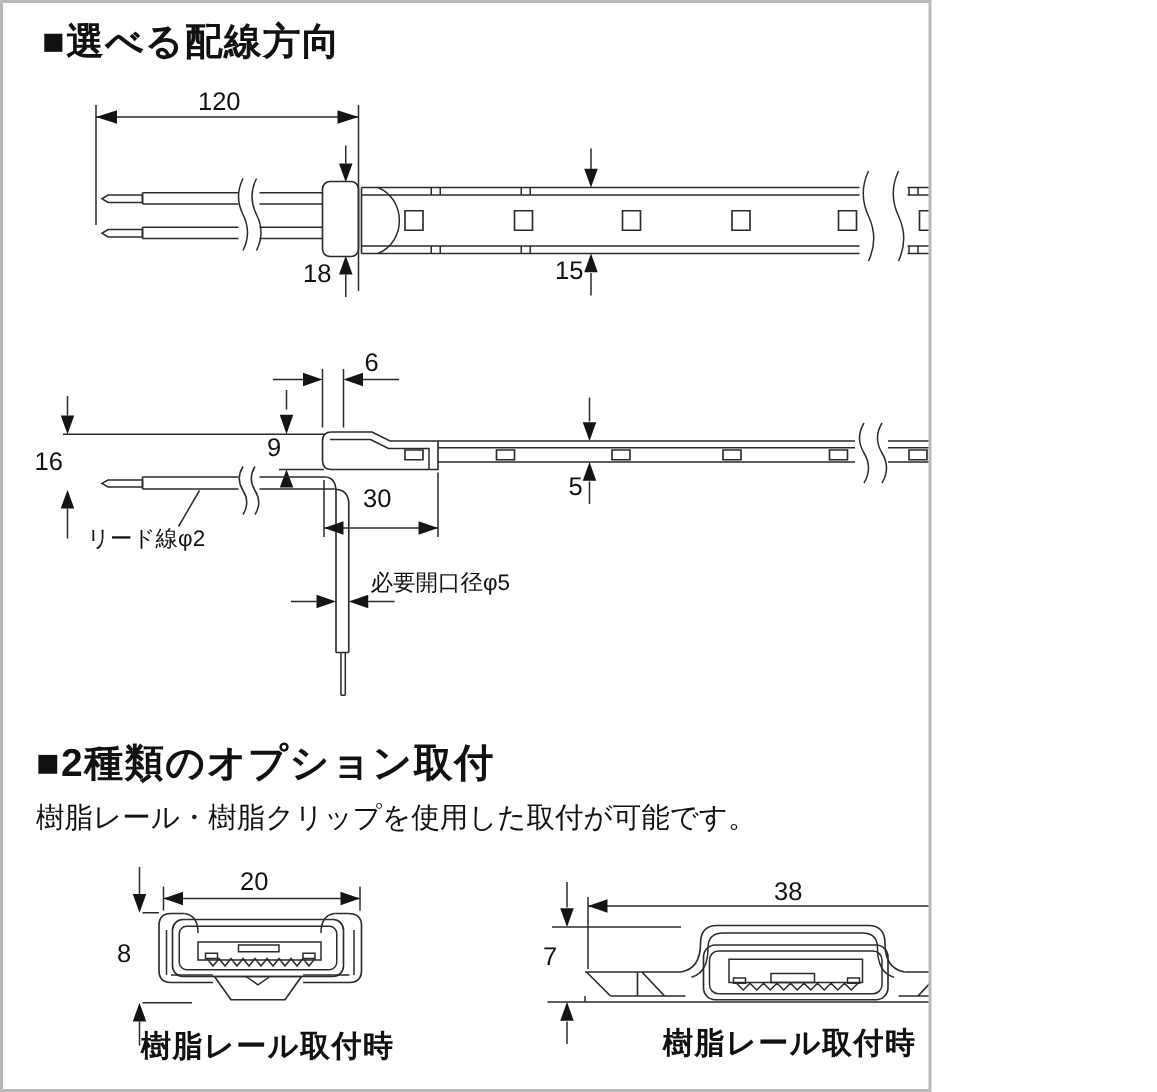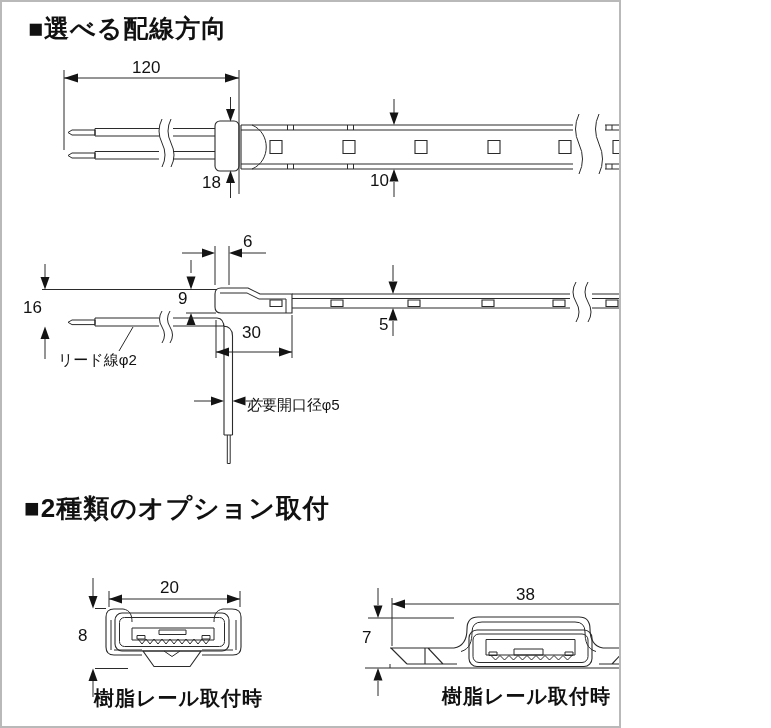--- a/index.html
+++ b/index.html
@@ -193,31 +193,32 @@
       <path d="M489,653.5 l4.5,4.5 l4.5,-4.5 l4.5,4.5 l4.5,-4.5 l4.5,4.5 l4.5,-4.5 l4.5,4.5 l4.5,-4.5 l4.5,4.5 l4.5,-4.5 l4.5,4.5 l4.5,-4.5 l4.5,4.5 l4.5,-4.5 l4.5,4.5 l4.5,-4.5 l4.5,4.5 l4.5,-4.5" stroke-width="1"></path>
       <rect x="487" y="650" width="8" height="3.5" stroke-width="1"></rect>
       <rect x="563" y="650" width="8" height="3.5" stroke-width="1"></rect>
     </g>
   </svg>
 
   <div class="lbl sec-title" style="left:26px;top:13px;">■選べる配線方向</div>
 
   <div class="lbl dim" style="left:130px;top:57px;">120</div>
   <div class="lbl dim" style="left:200px;top:172px;">18</div>
-  <div class="lbl dim" style="left:368px;top:170px;">10</div>
+  <div class="lbl dim" style="left:368px;top:170px;">15</div>
 
   <div class="lbl dim" style="left:241px;top:231px;">6</div>
   <div class="lbl dim" style="left:176px;top:288px;">9</div>
   <div class="lbl dim" style="left:21px;top:297px;text-align:right;">16</div>
   <div class="lbl dim" style="left:377px;top:314px;">5</div>
   <div class="lbl dim" style="left:240px;top:322px;text-align:right;">30</div>
   <div class="lbl note" style="left:56px;top:350px;">リード線φ2</div>
-  <div class="lbl note" style="left:245px;top:397px;font-family:Liberation Mono, monospace;">必要開口径φ5</div>
+  <div class="lbl note" style="left:245px;top:379px;">必要開口径φ5</div>
 
   <div class="lbl sec-title" style="left:22px;top:492px;font-size:26px;">■2種類のオプション取付</div>
+  <div class="lbl sub-text" style="left:22px;top:534px;">樹脂レール・樹脂クリップを使用した取付が可能です。</div>
 
   <div class="lbl dim" style="left:158px;top:577px;">20</div>
   <div class="lbl dim" style="left:76px;top:625px;">8</div>
   <div class="lbl caption" style="left:92px;top:685px;">樹脂レール取付時</div>
 
   <div class="lbl dim" style="left:514px;top:584px;text-align:right;">38</div>
   <div class="lbl dim" style="left:360px;top:627px;">7</div>
   <div class="lbl caption" style="left:440px;top:683px;">樹脂レール取付時</div>
 
 </div>

